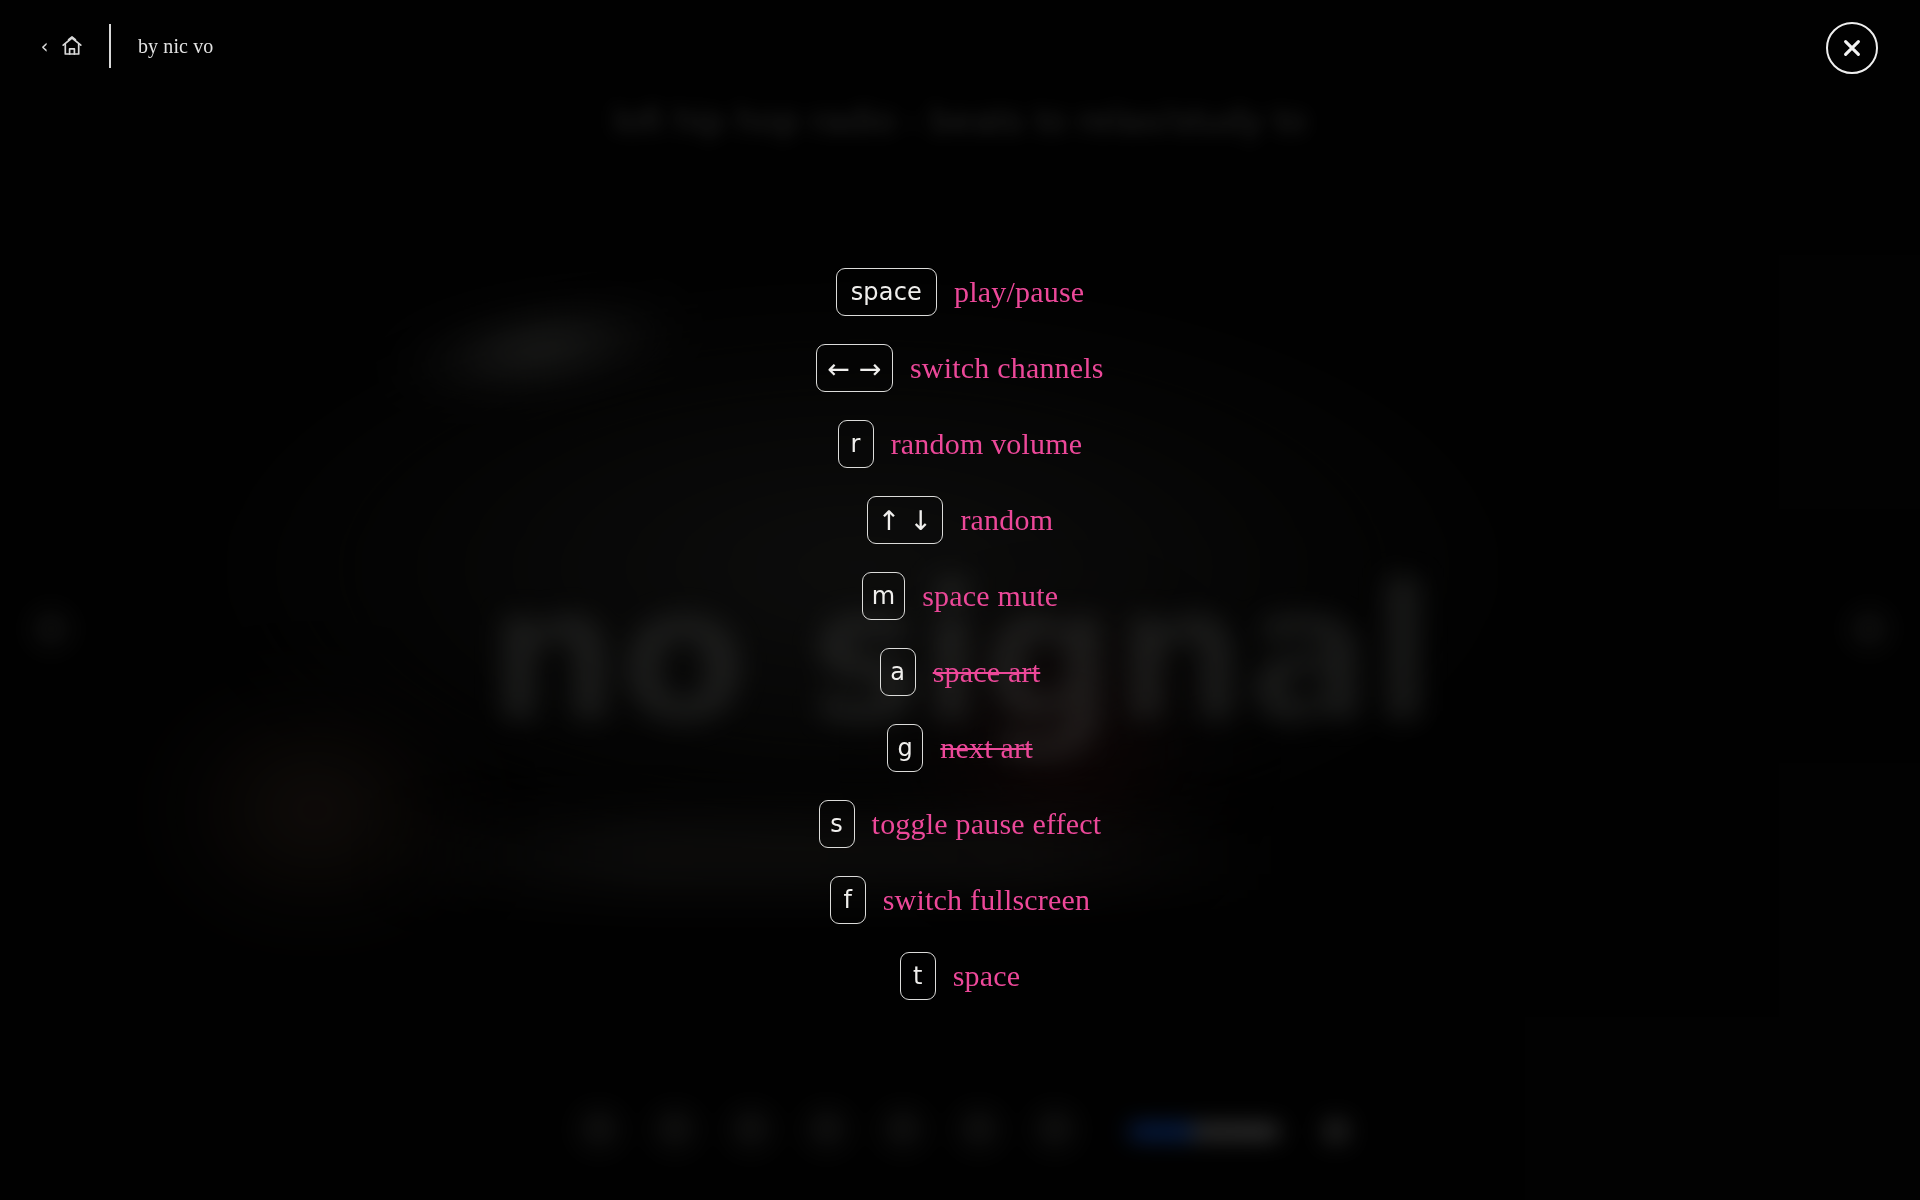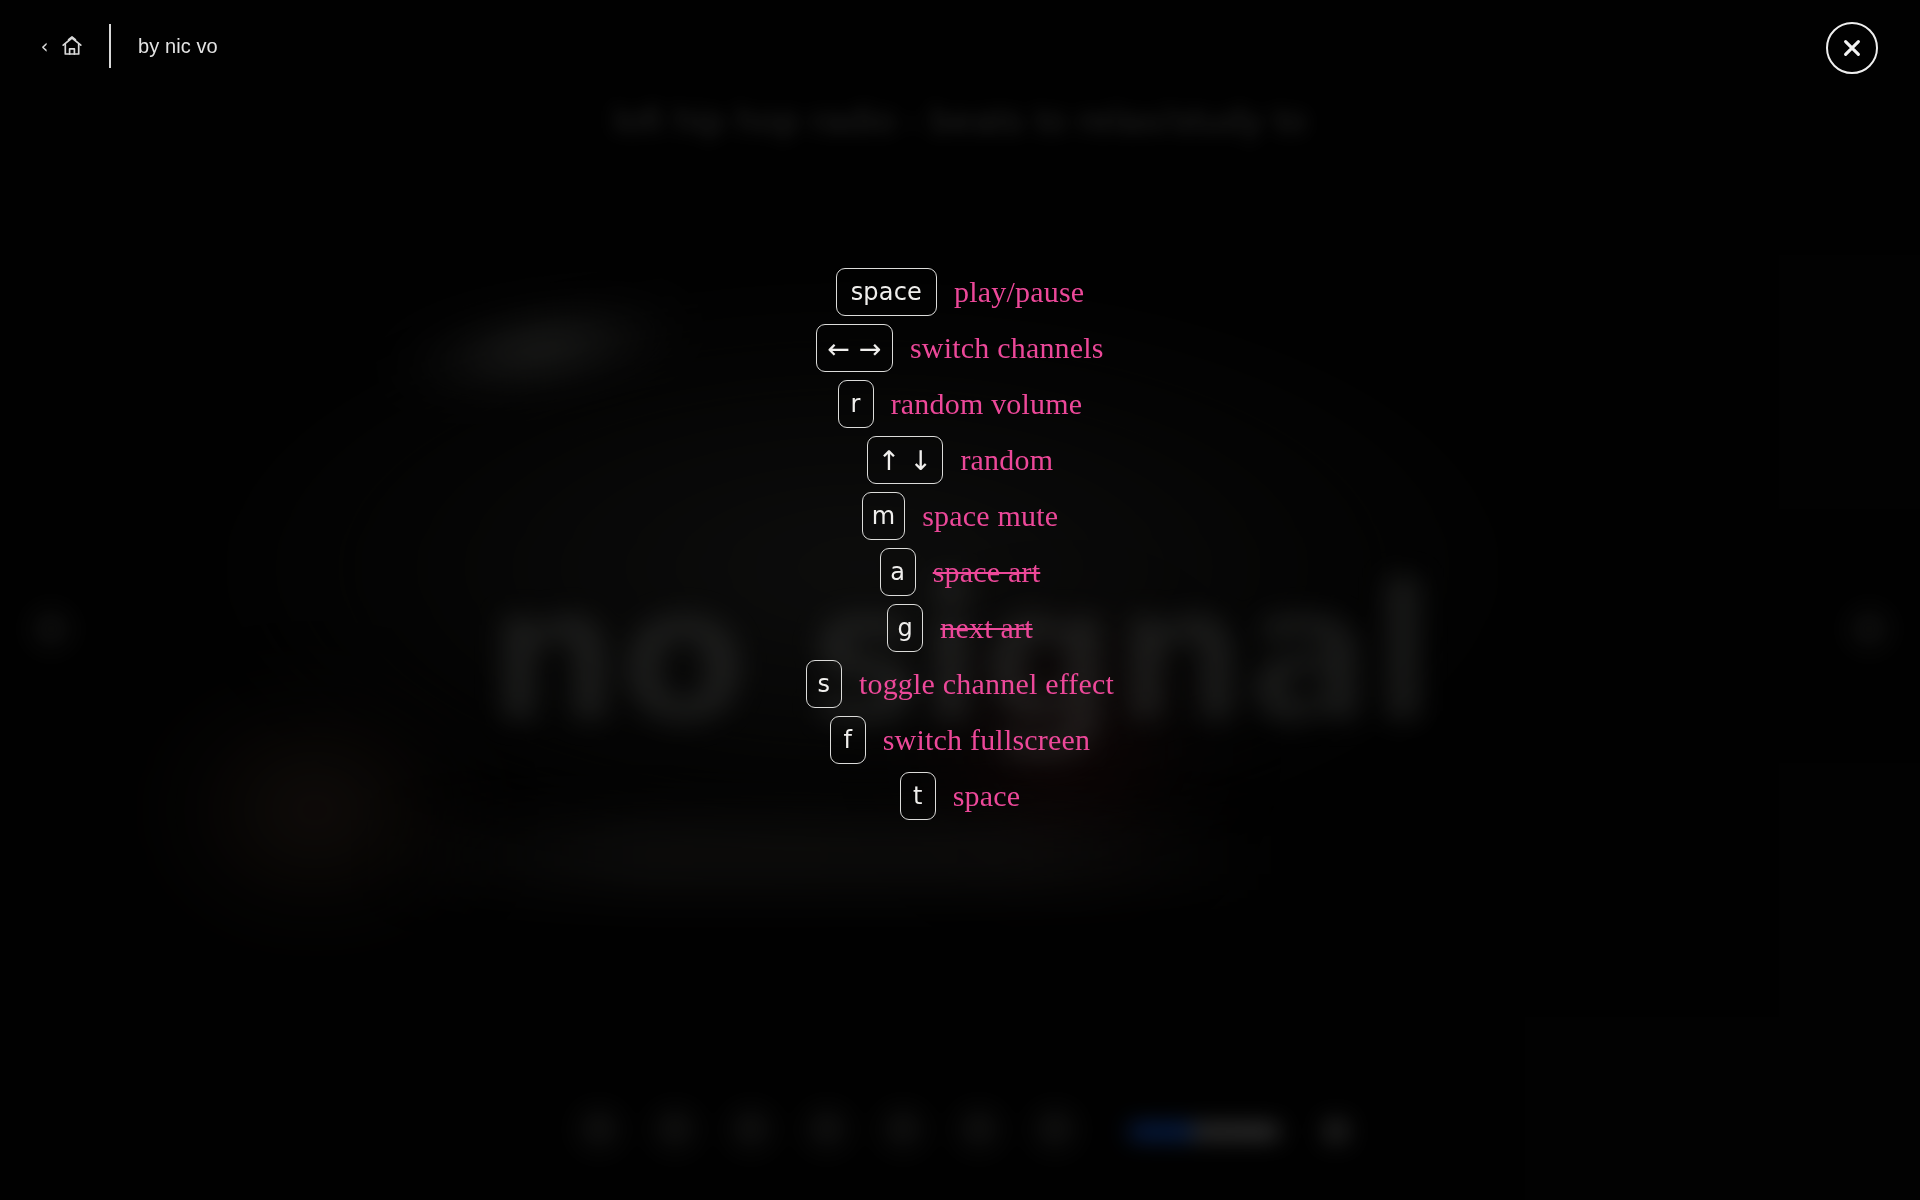--- a/index.html
+++ b/index.html
@@ -188,21 +188,21 @@
   #home-icon svg { display:block; }
 
   #nav-divider {
     width:2px;
     height:44px;
     background:#d8d8d8;
     margin:0 18px 0 16px;
   }
 
   #byline {
-    font-family:Liberation Sans, sans-serif;
+    font-family:Liberation Serif, serif;
     font-size:20px;
     color:#e3e3e3;
     letter-spacing:.1px;
   }
 
   #close-button {
     position:absolute;
     z-index:4;
     right:42px;
     top:22px;
@@ -219,21 +219,21 @@
 
   
   #shortcuts {
     position:absolute;
     z-index:3;
     left:0; right:0;
     top:268px;
     display:flex;
     flex-direction:column;
     align-items:center;
-    gap:8px;
+    gap:28px;
   }
 
   .shortcut-row {
     display:flex;
     align-items:center;
     gap:17px;
     height:48px;
   }
 
   .keycap {
@@ -350,21 +350,21 @@
     <div class="shortcut-row">
       <div class="keycap">a</div>
       <div class="shortcut-label disabled">space art</div>
     </div>
     <div class="shortcut-row">
       <div class="keycap">g</div>
       <div class="shortcut-label disabled">next art</div>
     </div>
     <div class="shortcut-row">
       <div class="keycap">s</div>
-      <div class="shortcut-label">toggle channel effect</div>
+      <div class="shortcut-label">toggle pause effect</div>
     </div>
     <div class="shortcut-row">
       <div class="keycap">f</div>
       <div class="shortcut-label">switch fullscreen</div>
     </div>
     <div class="shortcut-row">
       <div class="keycap">t</div>
       <div class="shortcut-label">space</div>
     </div>
   </div>

